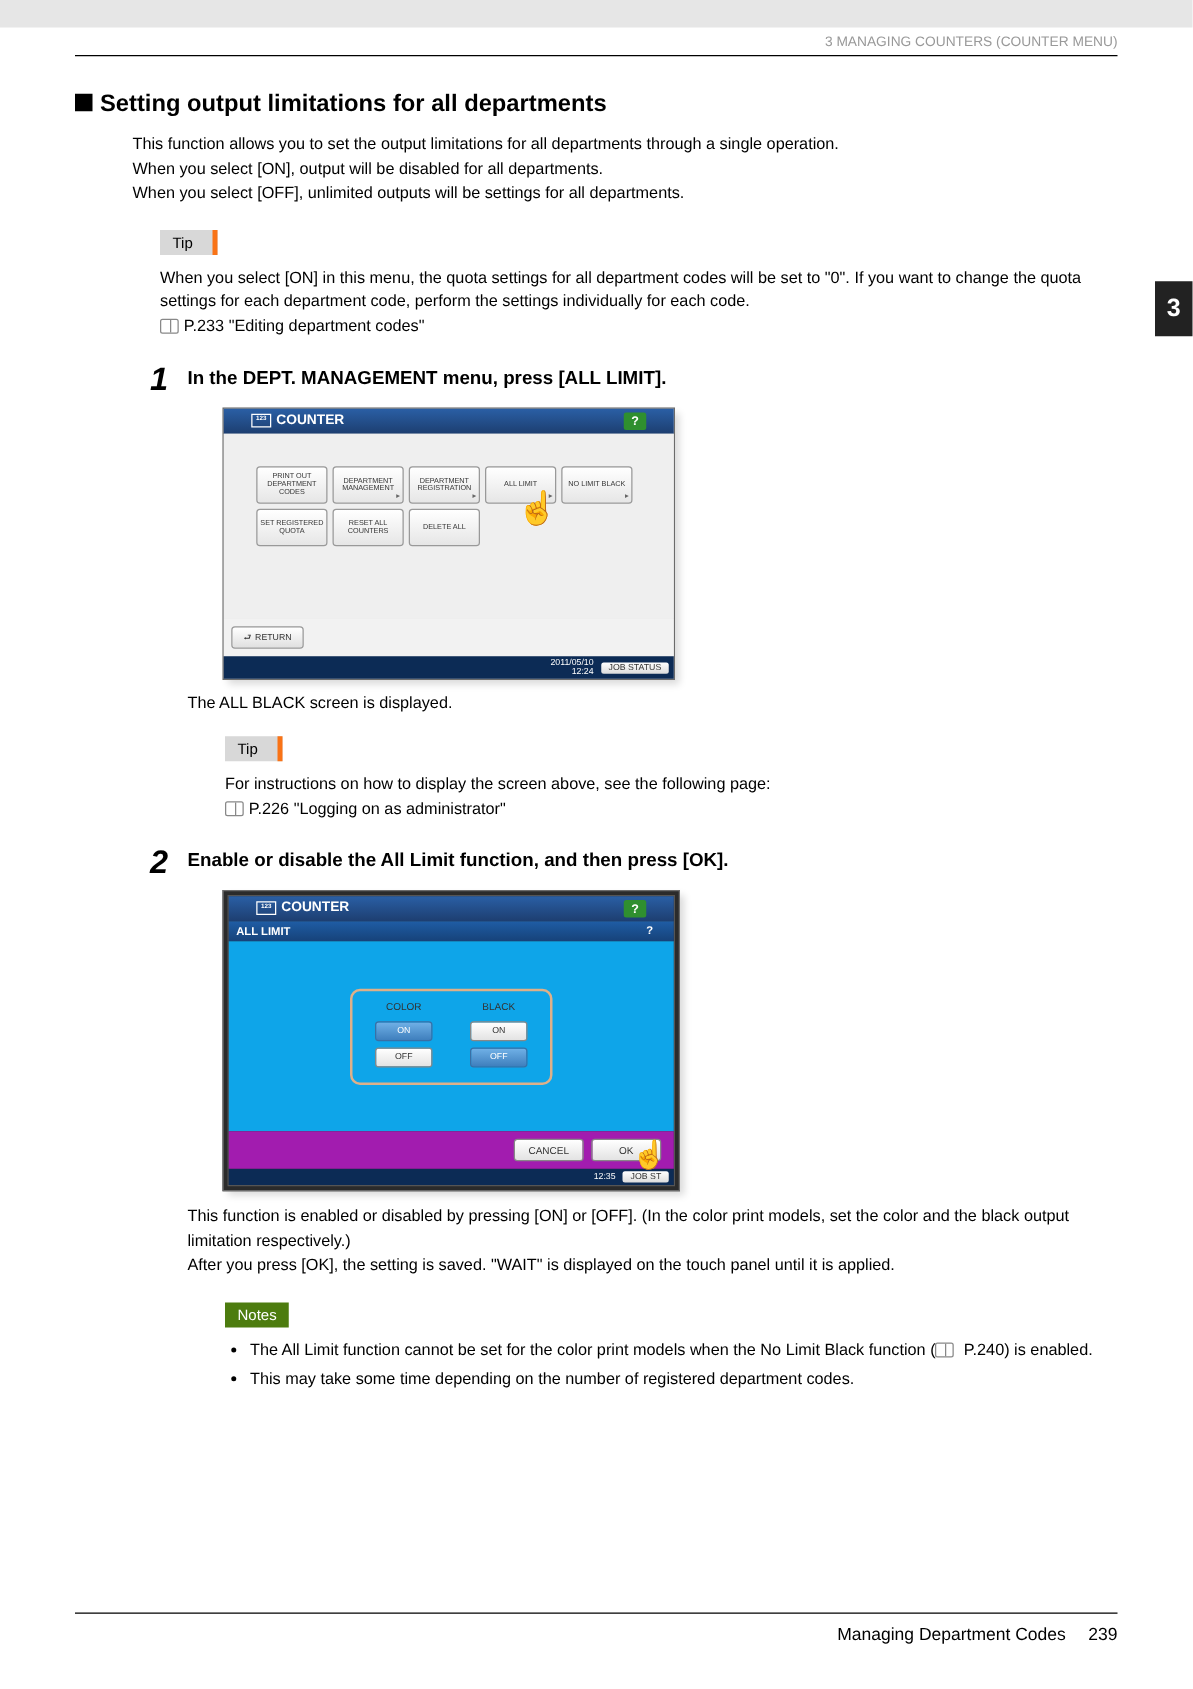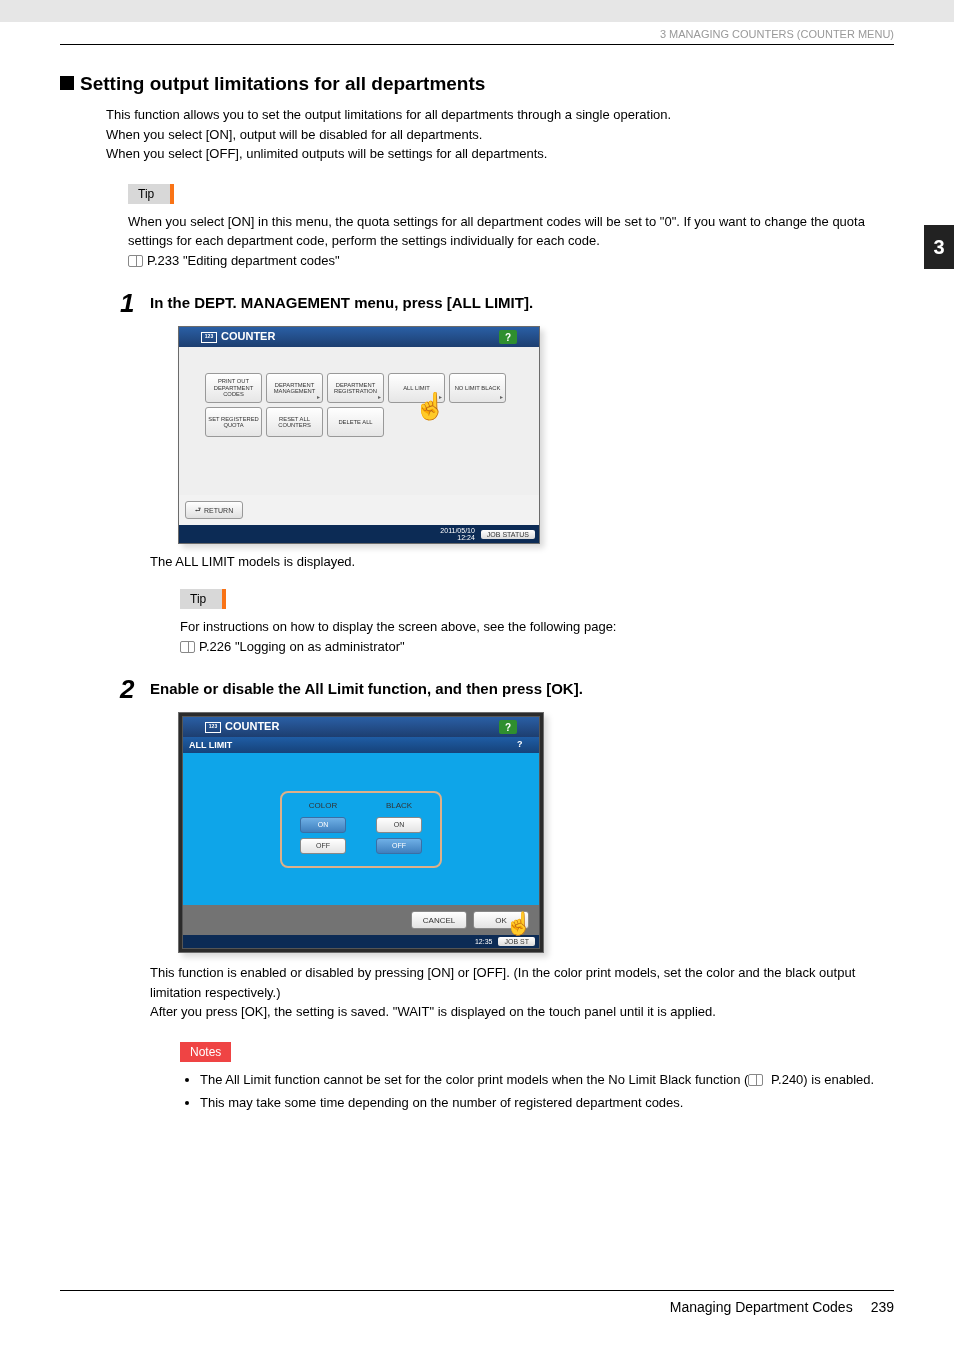--- a/index.html
+++ b/index.html
@@ -164,30 +164,30 @@
   .col-label{font-size:8px;color:#333;margin-bottom:2px;}
   .sm-btn{
     width:44px;height:14px;border:1px solid #888;border-radius:3px;
     font-size:7px;display:flex;align-items:center;justify-content:center;
     color:#333;
   }
   .sm-on{background:linear-gradient(#6fb0e6,#3f7fbd);color:#fff;border-color:#3a6fa5;}
   .sm-off{background:linear-gradient(#fff,#e3e3e3);}
   .dlg-buttons{
     display:flex;justify-content:flex-end;gap:6px;
-    padding:6px 10px;background:#737373;position:relative;
+    padding:6px 10px;background:#a21caf;position:relative;
   }
   .dlg-btn{
     width:54px;height:16px;border:1px solid #888;border-radius:3px;
     background:linear-gradient(#fff,#e3e3e3);font-size:8px;
     display:flex;align-items:center;justify-content:center;color:#333;
   }
   .after-text { margin-left:90px; font-size:13px; margin-top:10px; line-height:1.5; }
   .notes-label{
-    display:inline-block;background:#ef4444;color:#fff;
+    display:inline-block;background:#4d7c0f;color:#fff;
     font-size:12px;padding:3px 10px;
   }
   ul.notes-list{margin:8px 0 0 20px;padding:0;font-size:13px;line-height:1.5;}
   ul.notes-list li{margin-bottom:4px;}
   .footer{
     position:absolute; bottom:36px; left:60px; right:60px;
     border-top:1px solid #000; padding-top:8px;
     display:flex; justify-content:flex-end; font-size:14px;
   }
   .page-wrap{position:relative;min-height:1351px;}
@@ -268,21 +268,21 @@
             </div>
       </div>
       <div class="lcd-status">
         <span style="white-space:pre;text-align:right;line-height:1;">2011/05/10
 12:24</span>
         <span class="jobstatus">JOB STATUS</span>
       </div>
     </div>
   </div>
 
-  <div class="between-text">The ALL LIMIT models is displayed.</div>
+  <div class="between-text">The ALL BLACK screen is displayed.</div>
 
   <div class="tip-box" style="margin-left:120px;">
     <span class="tip-label">Tip</span>
     <div class="tip-body">
       <div>For instructions on how to display the screen above, see the following page:</div>
       <div><span class="book-icon"></span><span>P.226 "Logging on as administrator"</span></div>
     </div>
   </div>
 
   <div class="steps">

